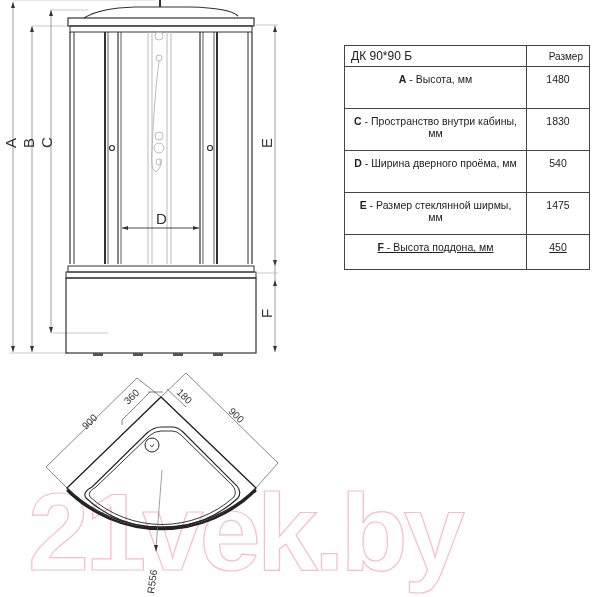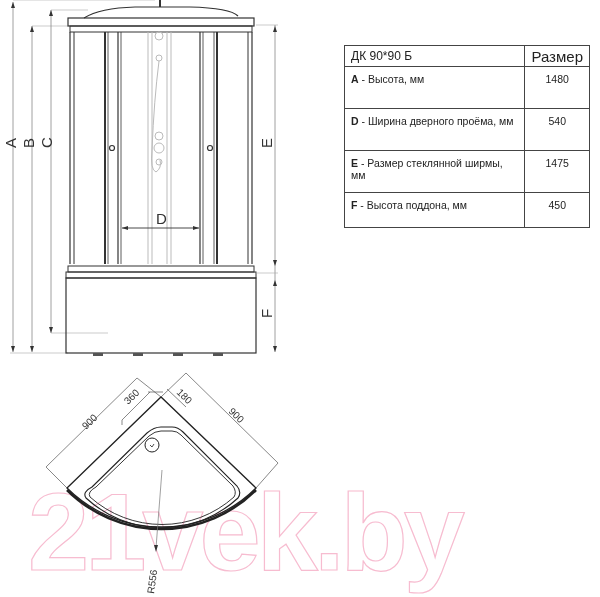--- a/index.html
+++ b/index.html
@@ -4,25 +4,25 @@
 <style>
   html, body { margin: 0; padding: 0; background: #ffffff; }
   body { width: 600px; height: 597px; position: relative; overflow: hidden; font-family: "DejaVu Sans", sans-serif; color: #222; }
   svg.drawing { position: absolute; left: 0; top: 0; }
   .spec-table {
     position: absolute; left: 344px; top: 45px; width: 246px;
     border-collapse: collapse; font-family: "Liberation Sans", sans-serif; font-size: 10.5px; color: #222;
   }
   .spec-table td { border: 1.5px solid #444; padding: 0 6px; vertical-align: top; }
   .spec-table tr.head td { height: 20px; vertical-align: middle; }
-  .spec-table tr.row td { height: 35px; padding-top: 6px; }
-  .spec-table tr.row.last td { height: 28px; }
+  .spec-table tr.row td { height: 35px; padding-top: 6px; text-align: center; }
+  .spec-table tr.row.last td { height: 28px; text-decoration: underline; }
   .spec-table td.val { width: 50px; text-align: center; }
   .spec-table td.title { font-size: 12px; }
-  .spec-table td.hval { font-size: 15px; text-align: left; }
+  .spec-table td.hval { font-size: 10px; text-align: right; }
   .spec-table b { font-weight: bold; }
   .wm { font-family: "Liberation Sans", sans-serif; font-weight: bold; font-size: 110px; letter-spacing: -4px; fill: none; stroke: #f7bcd0; stroke-width: 1.2; }
   .dimtxt { font-family: "Liberation Sans", sans-serif; font-size: 10px; fill: #333; }
   .bigletter { font-family: "Liberation Sans", sans-serif; font-size: 15px; fill: #333; }
 </style>
 </head>
 <body>
 
 <svg class="drawing" width="600" height="597" viewBox="0 0 600 597">
 
@@ -141,20 +141,24 @@
   <tbody>
       <tr class="head">
     <td class="title">ДК  90*90 Б</td>
     <td class="val hval">Размер</td>
   </tr>
   <tr class="row">
     <td><b>A</b><span> - Высота, мм</span></td>
     <td class="val">1480</td>
   </tr>
   <tr class="row">
+    <td><b>C</b><span> - Пространство внутри кабины, мм</span></td>
+    <td class="val">1830</td>
+  </tr>
+  <tr class="row">
     <td><b>D</b><span> - Ширина дверного проёма, мм</span></td>
     <td class="val">540</td>
   </tr>
   <tr class="row">
     <td><b>E</b><span> - Размер стеклянной ширмы, мм</span></td>
     <td class="val">1475</td>
   </tr>
   <tr class="row last">
     <td><b>F</b><span> - Высота поддона, мм</span></td>
     <td class="val">450</td>

